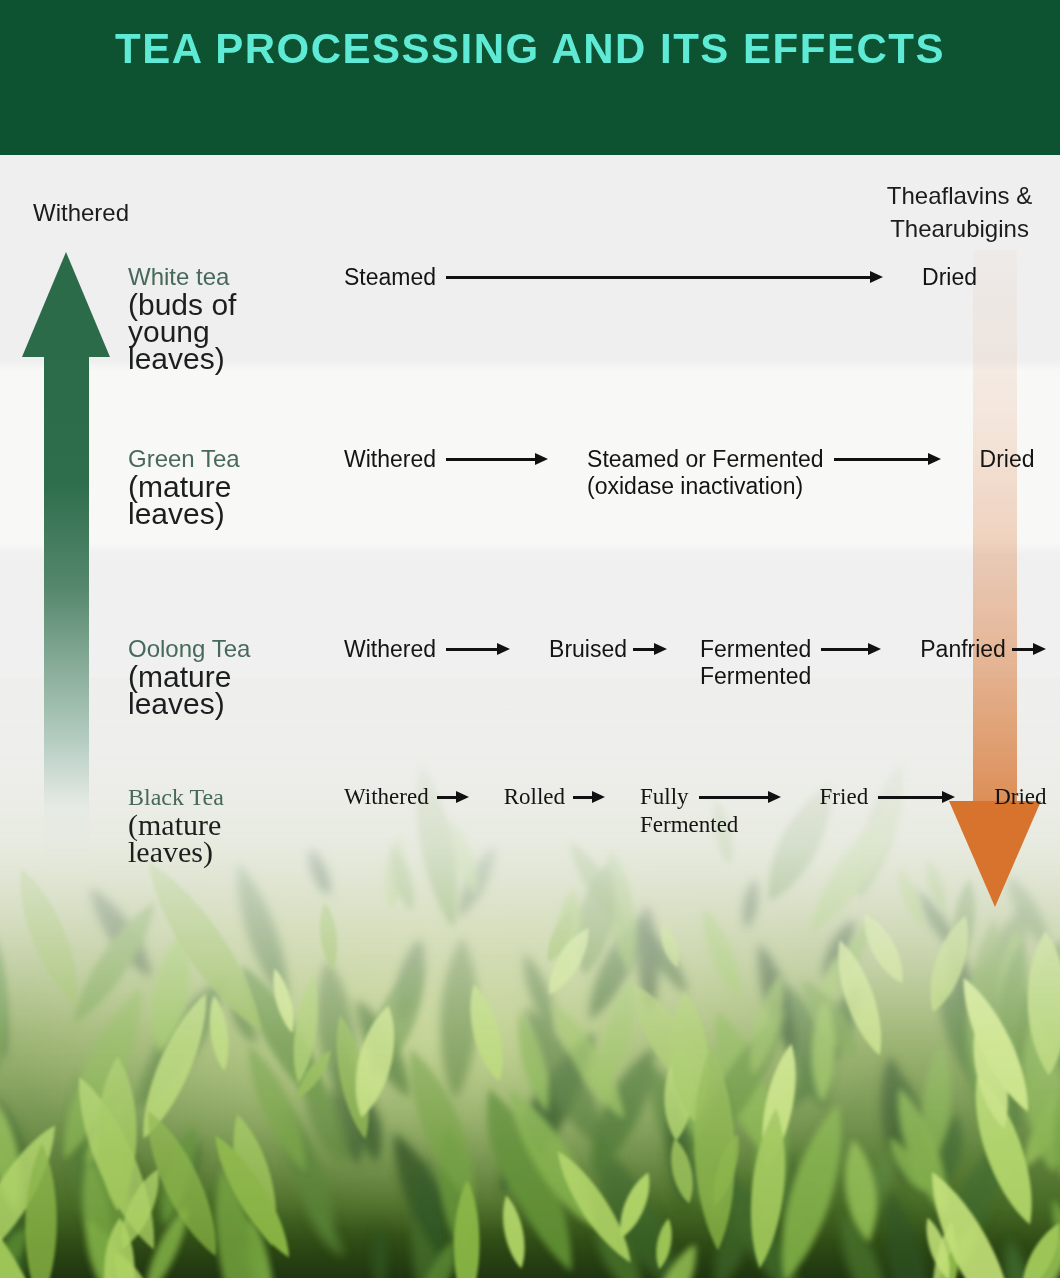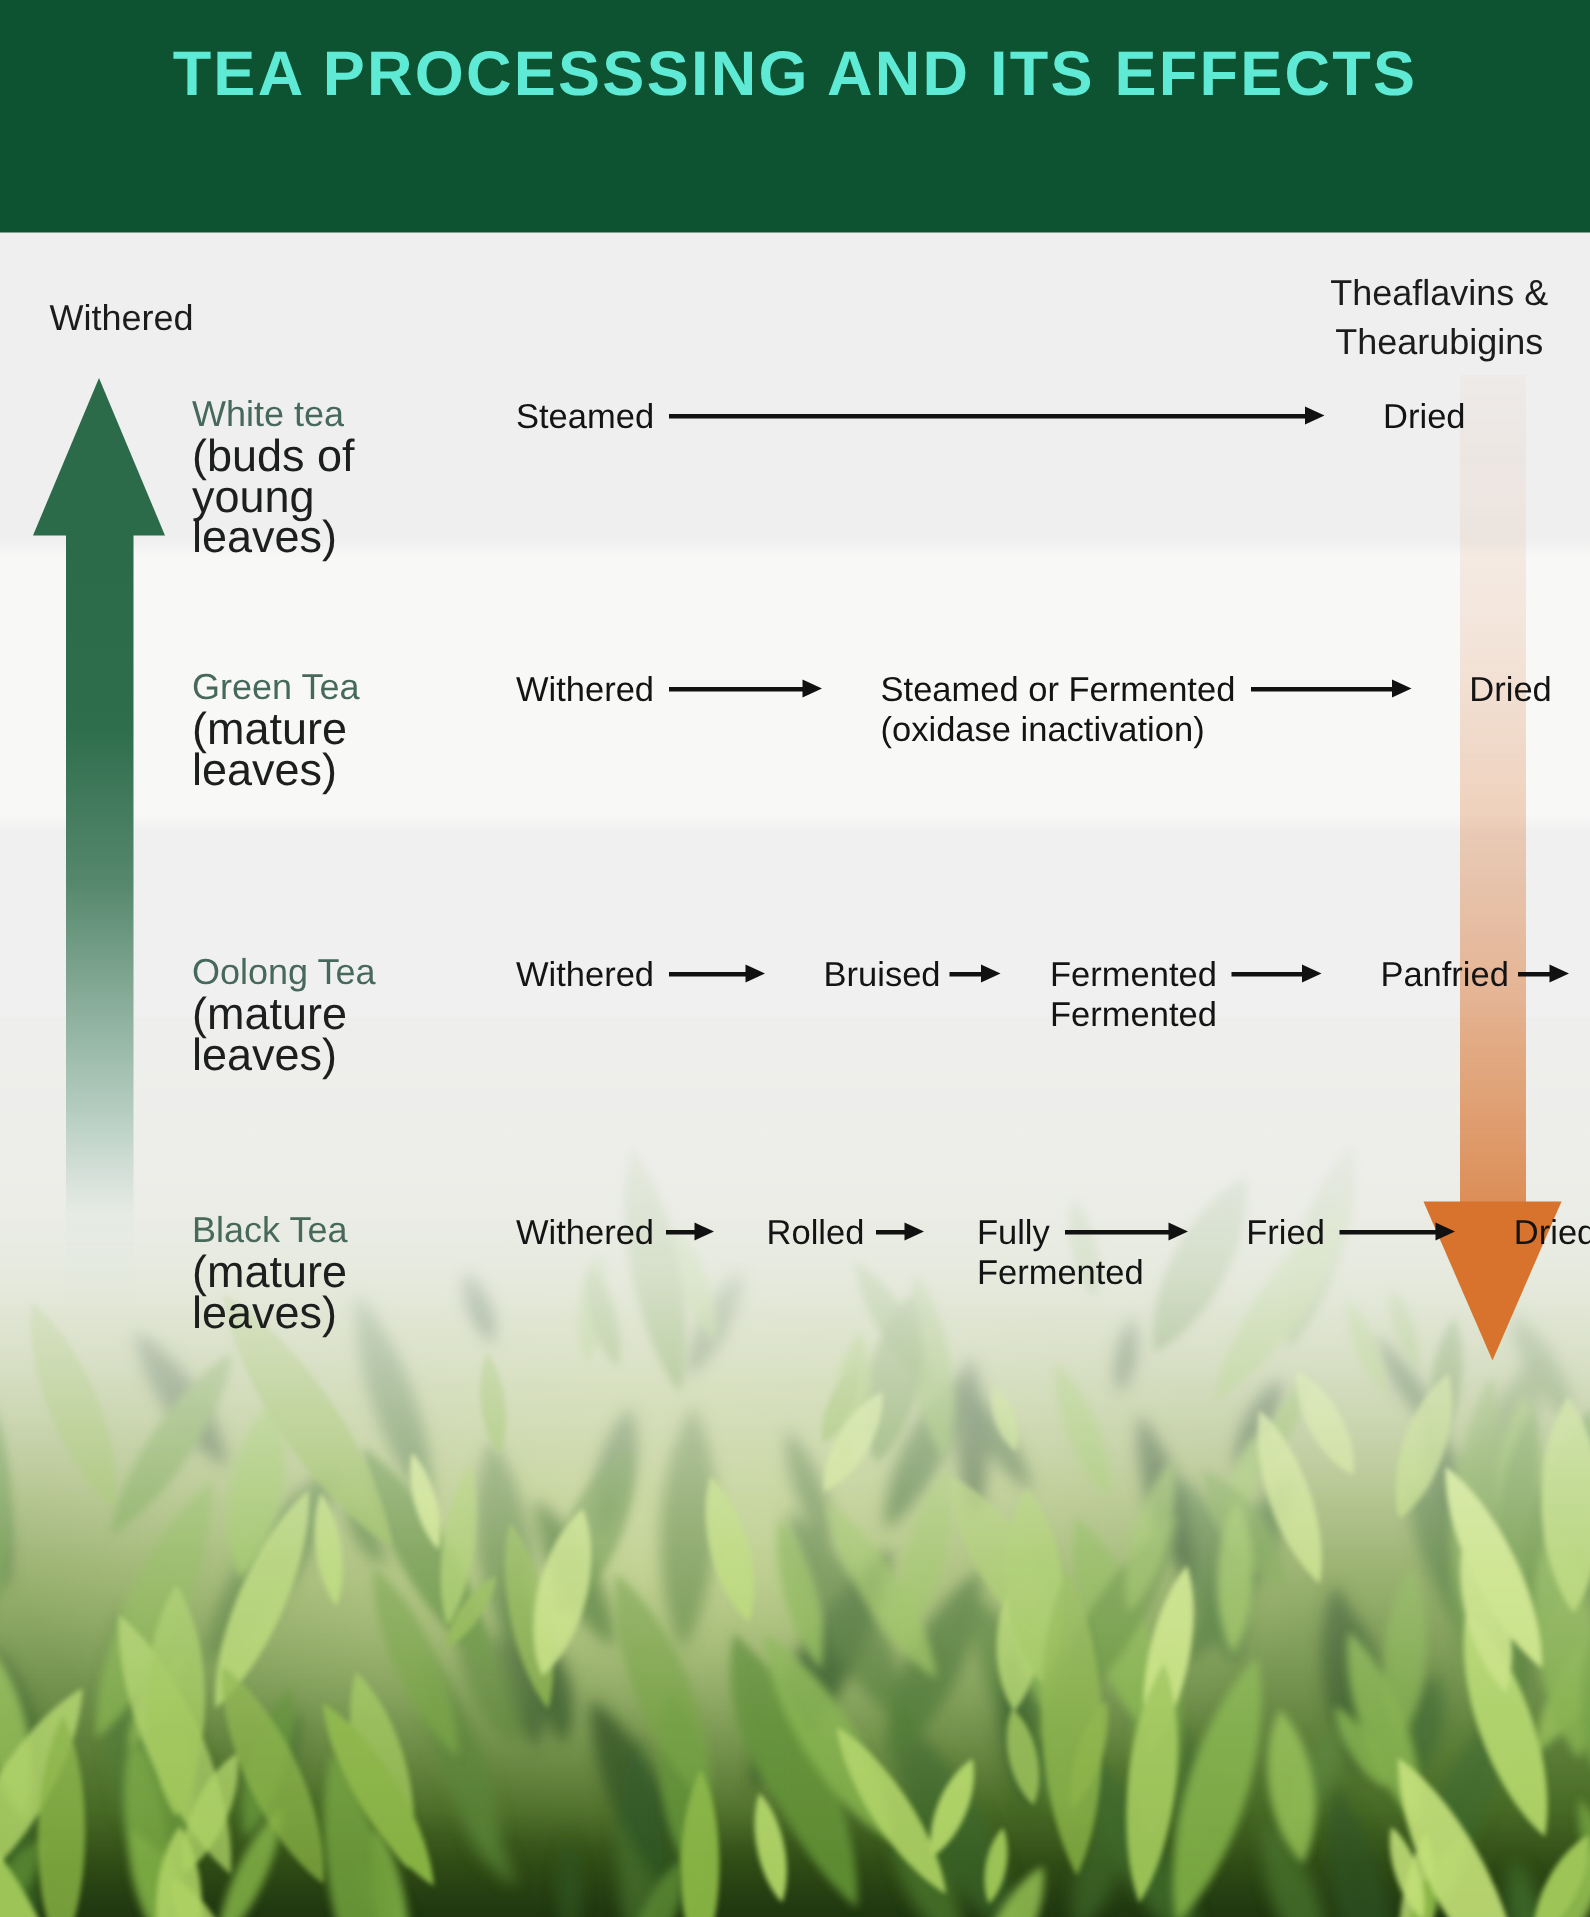--- a/index.html
+++ b/index.html
@@ -64,21 +64,21 @@
     border-left:46px solid transparent;border-right:46px solid transparent;
     border-top:106px solid #d8732e;
   }
   
   .axis-label{position:absolute;z-index:3;color:#1c1c1c;font-size:24px;}
   .axis-label.left{left:33px;top:44px;}
   .axis-label.right{right:18px;top:24px;width:165px;text-align:center;line-height:33px;}
   .axis-label.right span{display:block;}
   
   .row{position:absolute;left:128px;z-index:3;display:flex;align-items:flex-start;width:915px;}
-  .r1{top:108px;} .r2{top:290px;} .r3{top:480px;} .r4{top:652px;}
+  .r1{top:108px;} .r2{top:290px;} .r3{top:480px;} .r4{top:628px;font-family:Liberation Serif, serif;}
   .tea{flex:0 0 187px;width:187px;}
   .tea-name{font-size:24px;line-height:28px;color:#47695b;}
   .tea-desc{font-size:30px;line-height:27px;color:#1d1f1e;width:170px;}
   .steps{display:flex;align-items:flex-start;}
   .step{position:relative;flex:0 0 auto;margin-left:29px;}
   .lbl{font-size:23px;line-height:28px;color:#141414;white-space:nowrap;display:block;}
   .sub{position:absolute;left:0;top:28px;font-size:23px;line-height:27px;color:#141414;white-space:nowrap;}
   .arr{
     position:relative;height:3px;background:#111;flex:0 0 auto;
     margin:13px 22px 0 10px;align-self:flex-start;

